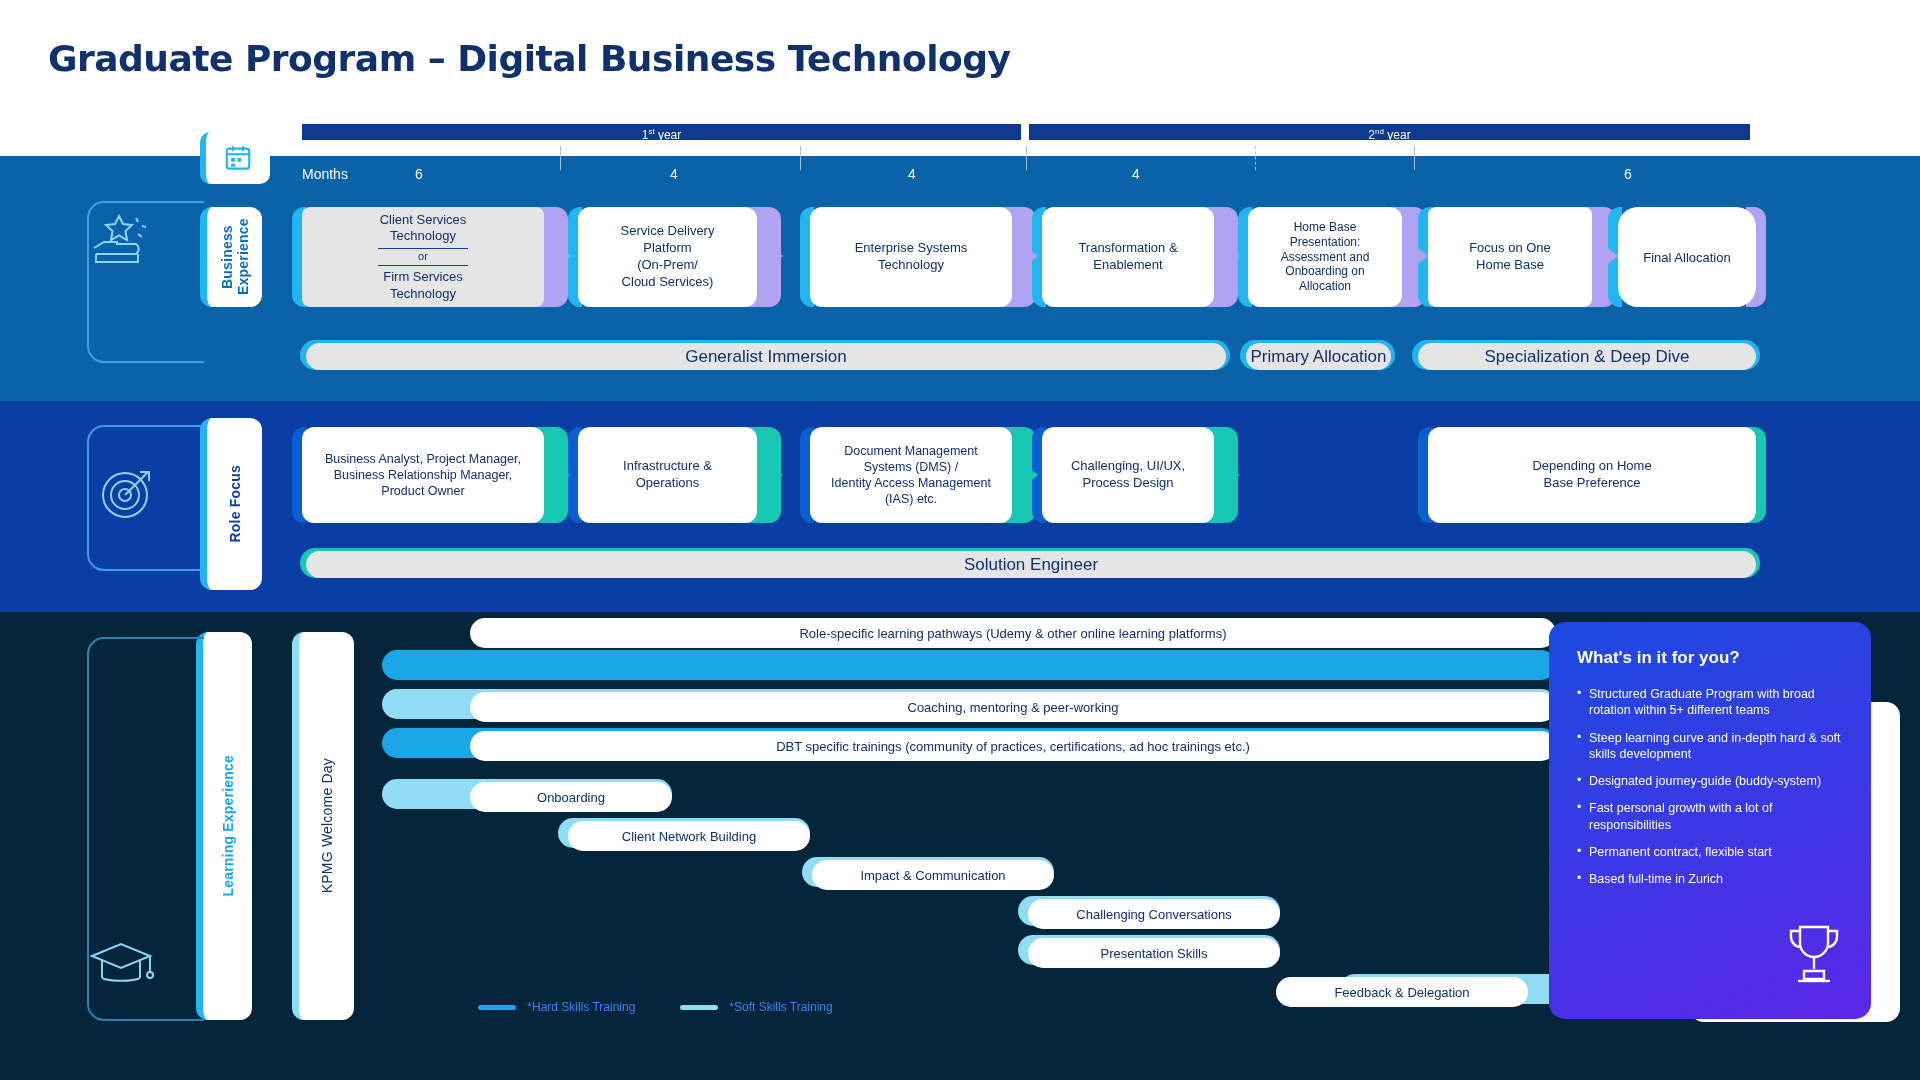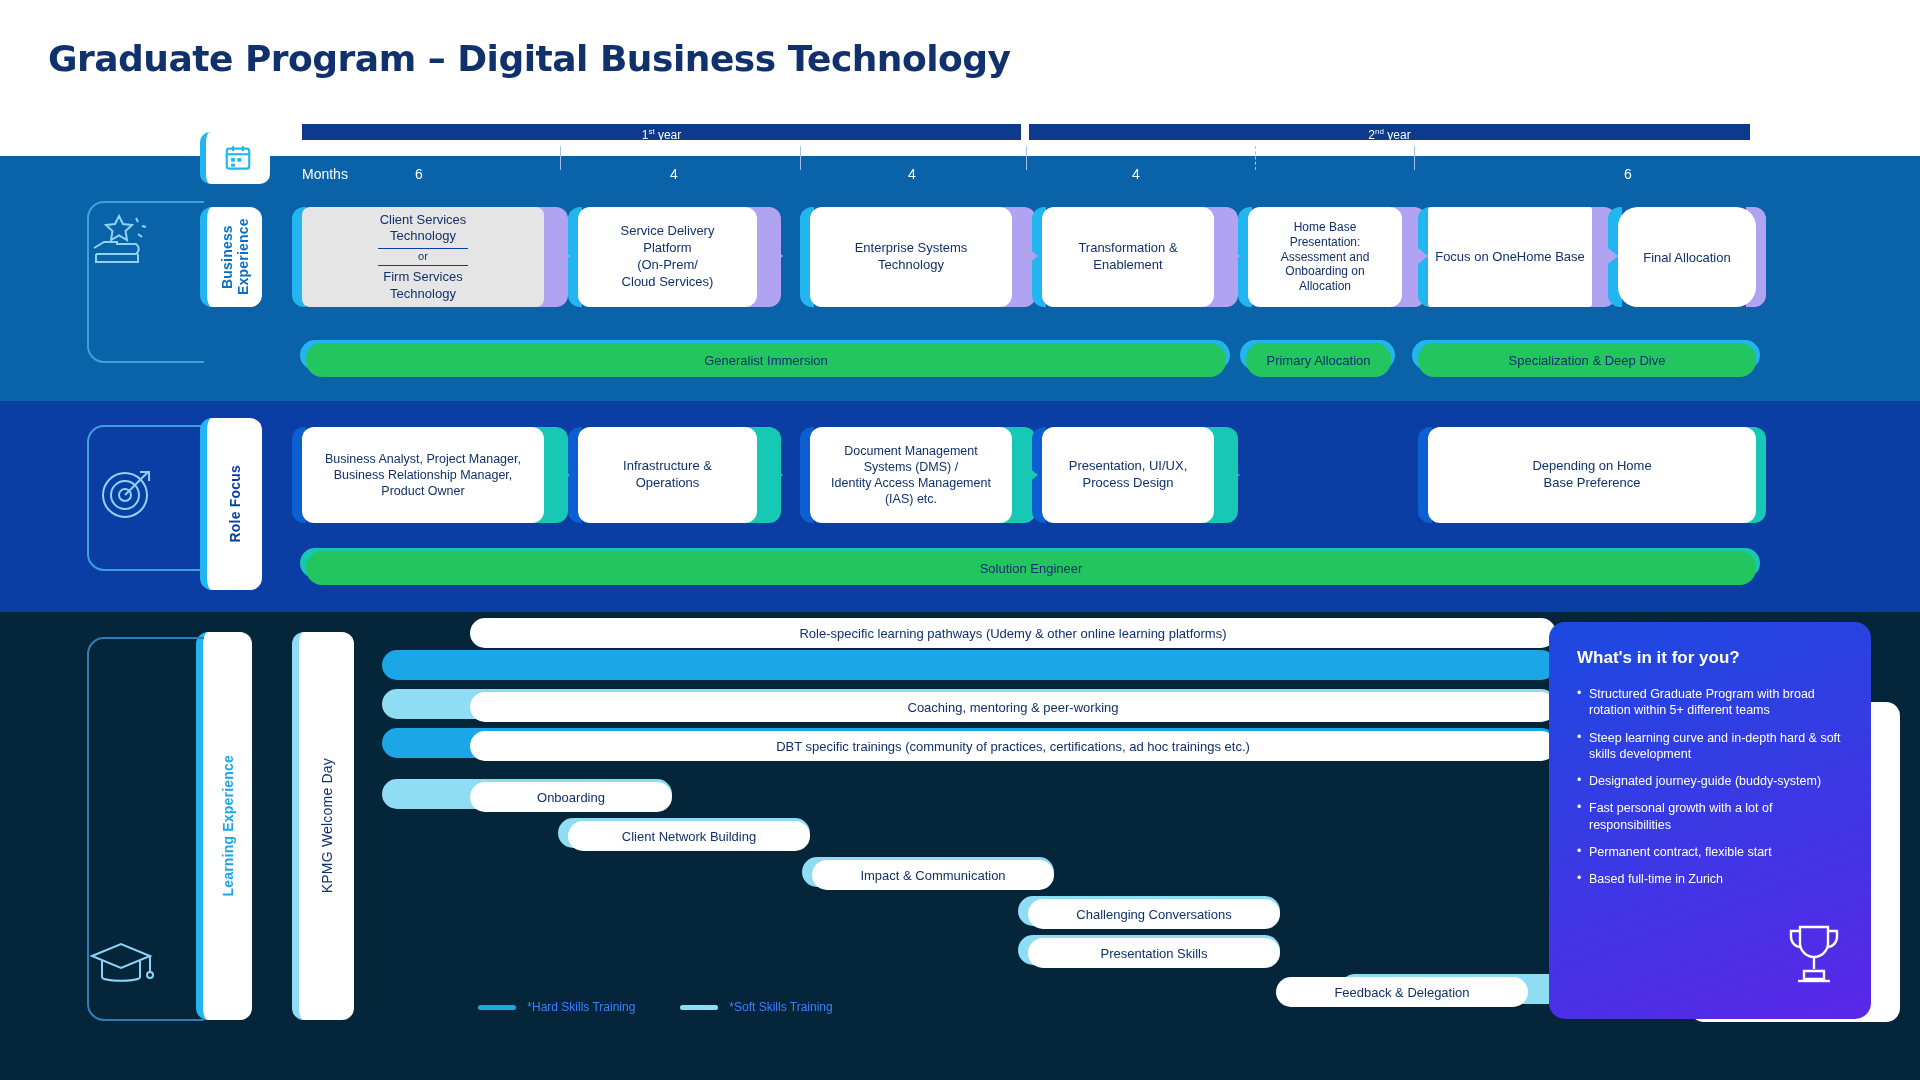--- a/index.html
+++ b/index.html
@@ -79,23 +79,23 @@
   .vlabel span {
     writing-mode: vertical-rl; transform: rotate(180deg);
     font-size: 14px; font-weight: bold; color: #0b6fc4; letter-spacing: .2px;
     text-align: center;
   }
   .vlabel.role span { color: #0b3ea5; }
   .vlabel.learn span { color: #1ba6e8; }
 
   
   .rail {
-    position: absolute; background: #22c55e; border-radius: 16px; height: 34px;
+    position: absolute; background: #e5e5e5; border-radius: 16px; height: 27px;
     display: flex; align-items: center; justify-content: center;
-    font-size: 13px; color: #10316b; z-index: 4;
+    font-size: 17px; color: #10316b; z-index: 4;
   }
   .rail-shadow {
     position: absolute; border-radius: 16px; height: 30px; z-index: 3;
   }
 
   
   .lbar {
     position: absolute; height: 30px; border-radius: 16px; background: #ffffff;
     display: flex; align-items: center; justify-content: center;
     font-size: 13px; color: #10316b; z-index: 4;
@@ -256,21 +256,21 @@
       <div>Assessment and</div>
       <div>Onboarding on</div>
       <div>Allocation</div>
     </div>
   </div>
   <div class="arrowhead" style="left:1414px;top:245px;border-left:14px solid #b0a4f2;"></div>
 
   <div class="card-wrap" style="left:1418px;top:207px;width:180px;height:100px;">
     <div class="card-accent-left" style="background:#22b5f0;"></div>
     <div class="card-accent-right" style="background:#b0a4f2;"></div>
-    <div style="position:absolute;left:10px;right:6px;top:0;bottom:0;background:#fff;border-radius:3px;display:flex;flex-direction:row;align-items:center;justify-content:center;color:#10316b;font-size:13px;line-height:1.3;">
+    <div style="position:absolute;left:10px;right:6px;top:0;bottom:0;background:#fff;border-radius:8px;display:flex;flex-direction:column;align-items:center;justify-content:center;color:#10316b;font-size:13px;line-height:1.3;">
       <div>Focus on One</div>
       <div>Home Base</div>
     </div>
   </div>
   <div class="arrowhead" style="left:1604px;top:245px;border-left:14px solid #b0a4f2;"></div>
 
   <div class="card-wrap" style="left:1608px;top:207px;width:154px;height:100px;">
     <div class="card-accent-left" style="background:#22b5f0;"></div>
     <div class="card-accent-right" style="right:-4px;width:20px;background:#b0a4f2;"></div>
     <div style="position:absolute;left:10px;right:6px;top:0;bottom:0;background:#fff;border-radius:20px;display:flex;align-items:center;justify-content:center;color:#10316b;font-size:13px;">
@@ -340,21 +340,21 @@
       <div>Identity Access Management</div>
       <div>(IAS) etc.</div>
     </div>
   </div>
   <div class="arrowhead" style="left:1024px;top:464px;border-left:14px solid #17c9b5;"></div>
 
   <div class="card-wrap" style="left:1032px;top:427px;width:188px;height:96px;">
     <div class="card-accent-left" style="background:#0b5fd0;"></div>
     <div class="card-accent-right" style="background:#17c9b5;"></div>
     <div style="position:absolute;left:10px;right:6px;top:0;bottom:0;background:#fff;border-radius:12px;display:flex;flex-direction:column;align-items:center;justify-content:center;color:#10316b;font-size:13px;line-height:1.3;">
-      <div>Presentation, UI/UX,</div>
+      <div>Challenging, UI/UX,</div>
       <div>Process Design</div>
     </div>
   </div>
   <div class="arrowhead" style="left:1226px;top:464px;border-left:14px solid #17c9b5;"></div>
 
   <div class="card-wrap" style="left:1418px;top:427px;width:344px;height:96px;">
     <div class="card-accent-left" style="background:#0b5fd0;"></div>
     <div class="card-accent-right" style="right:-4px;width:20px;background:#17c9b5;"></div>
     <div style="position:absolute;left:10px;right:6px;top:0;bottom:0;background:#fff;border-radius:12px;display:flex;flex-direction:column;align-items:center;justify-content:center;color:#10316b;font-size:13px;line-height:1.3;">
       <div>Depending on Home</div>

